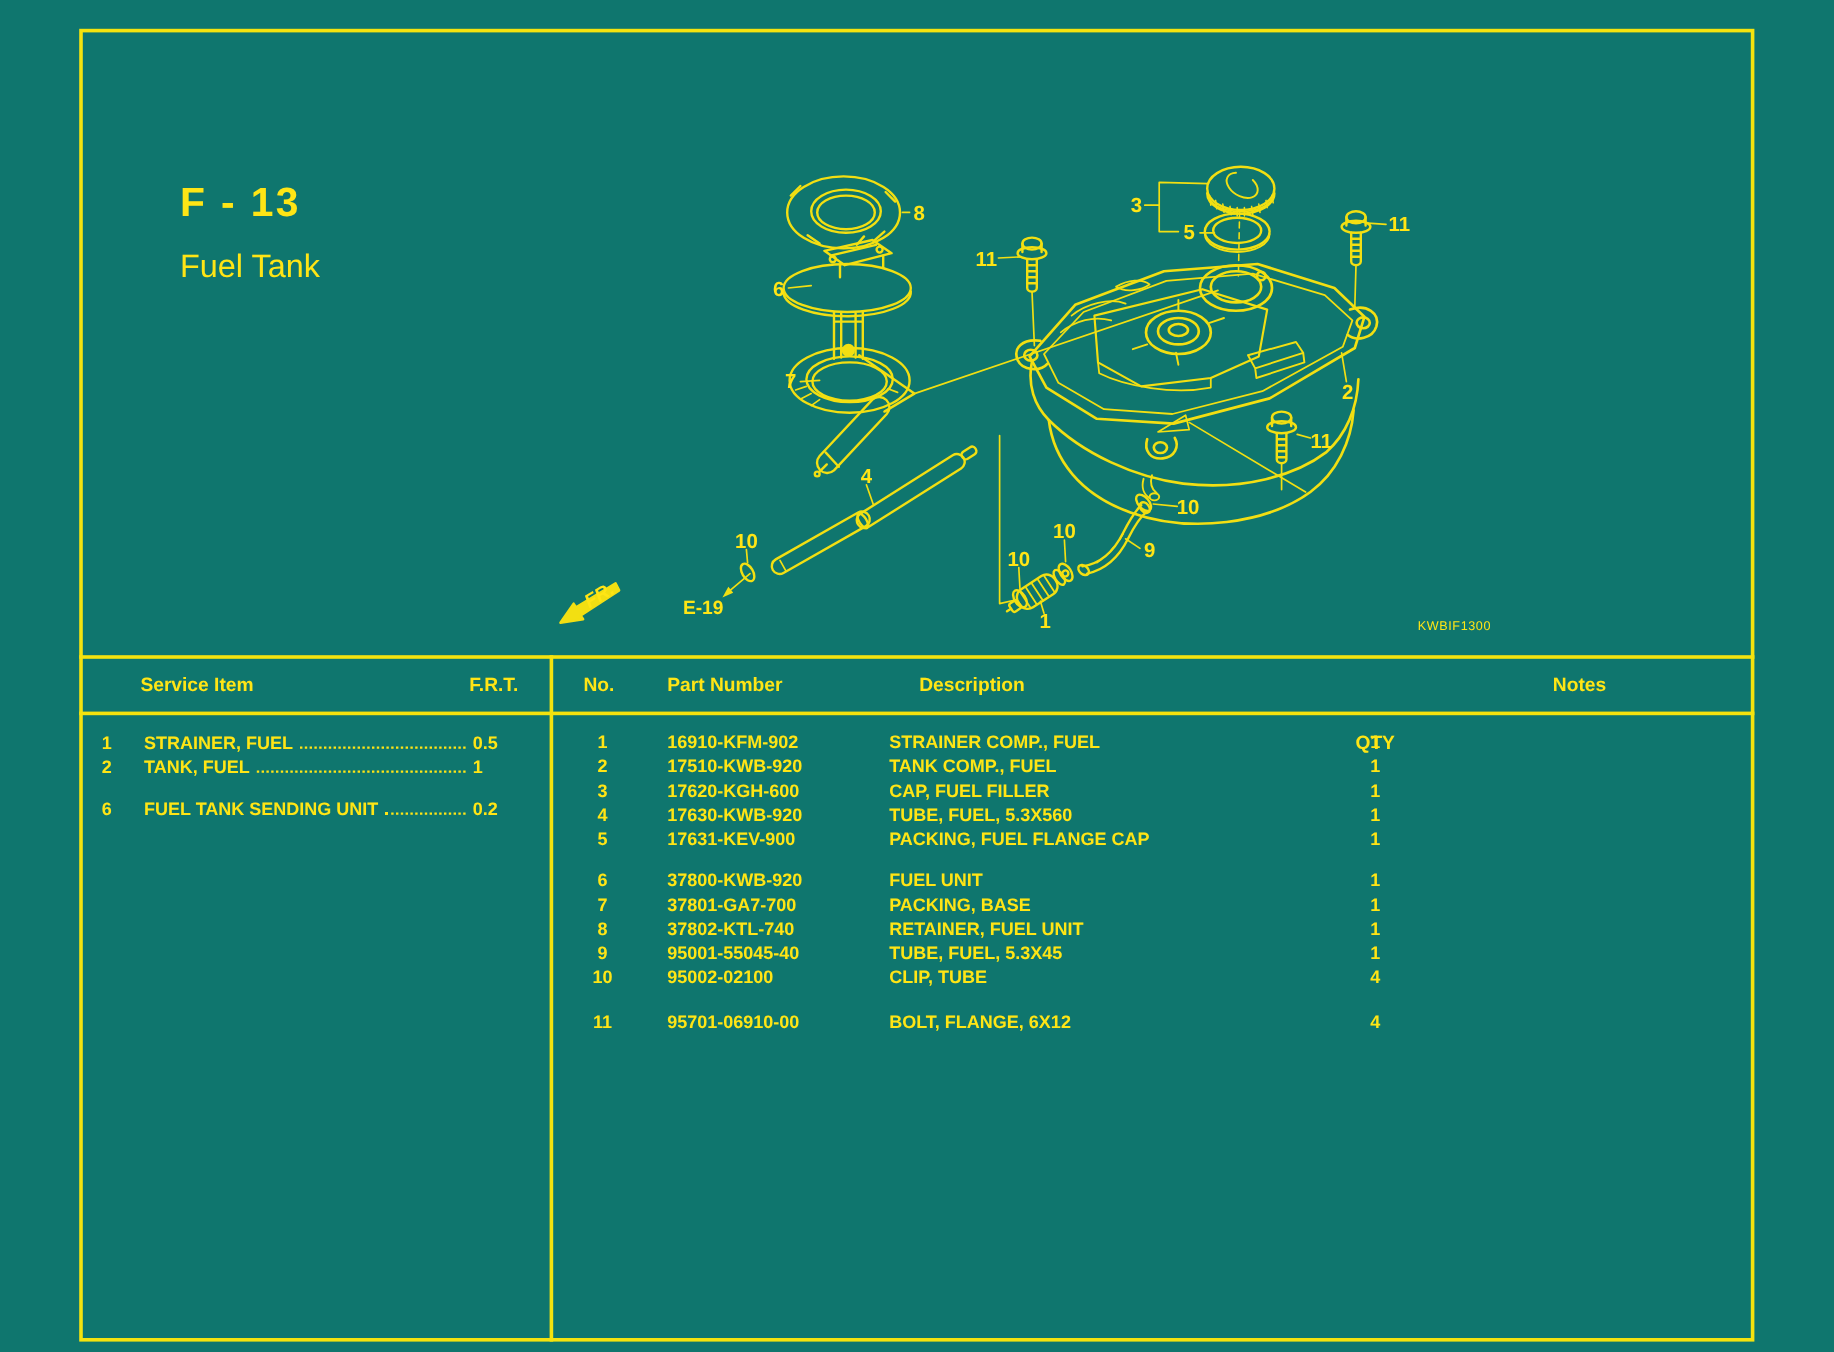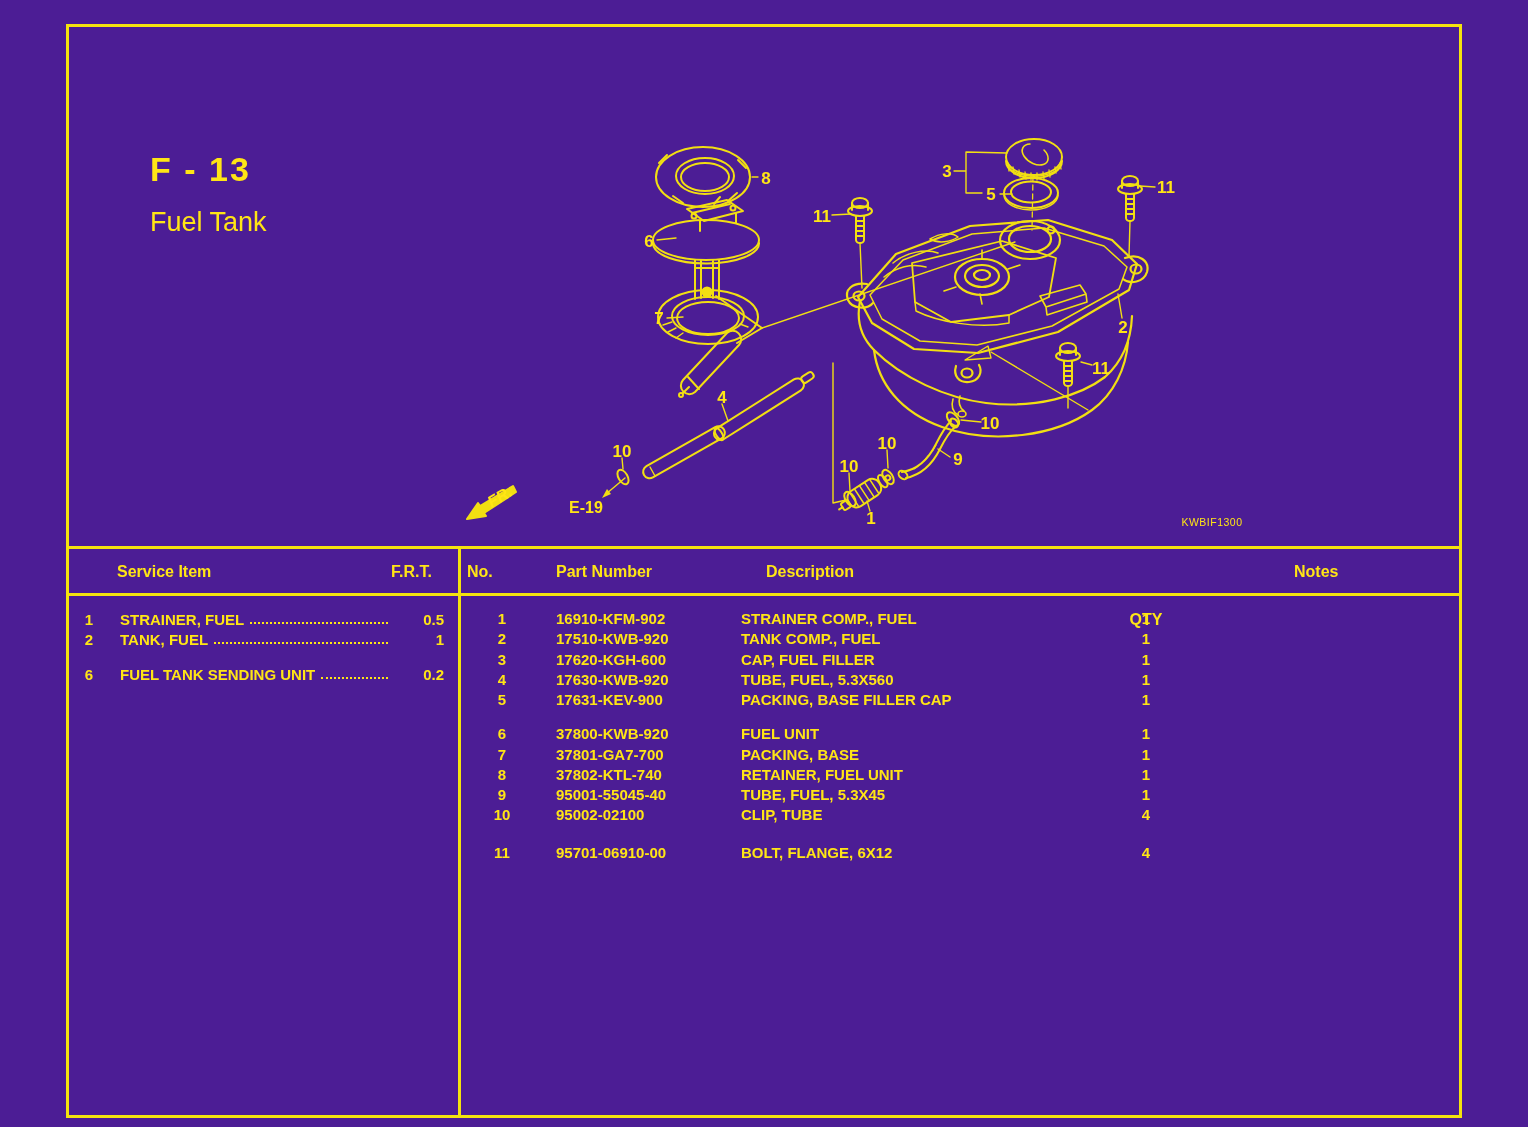--- a/index.html
+++ b/index.html
@@ -1,49 +1,49 @@
 <!DOCTYPE html>
 <html><head>
 <meta charset="utf-8">
 <style>
   html,body{margin:0;padding:0;background:#2a2c62;}
-  .page{position:relative;width:1528px;height:1127px;background:#4c1d95;overflow:hidden;
+  .page{position:relative;width:1528px;height:1127px;background:#0f766e;overflow:hidden;
         font-family:"Liberation Sans",sans-serif;color:#ffe515;}
   .outer-border{position:absolute;left:66px;top:24px;width:1396px;height:1094px;
         border:3px solid #f4e30e;box-sizing:border-box;}
   .page-code{position:absolute;left:150px;top:150px;font-size:34px;font-weight:bold;letter-spacing:2px;}
   .page-title{position:absolute;left:150px;top:207px;font-size:27px;font-weight:normal;}
   #diagram-svg{position:absolute;left:0;top:0;}
   .callout{position:absolute;transform:translate(-50%,-50%);font-size:17px;font-weight:bold;
         white-space:nowrap;line-height:1;}
   .ref-label{position:absolute;transform:translate(-50%,-50%);font-size:16px;font-weight:bold;}
   .fr-label{position:absolute;transform:translate(-50%,-50%) rotate(-31deg);
         font-size:16px;font-weight:bold;font-style:italic;}
   .drawing-code{position:absolute;transform:translate(-50%,-50%);font-size:10.5px;
         font-weight:normal;letter-spacing:.5px;}
   .h-line,.v-line{position:absolute;background:#f4e30e;}
   #table-top-line{left:66px;top:546px;width:1396px;height:3px;}
   #header-underline{left:66px;top:593px;width:1396px;height:3px;}
   #table-divider{left:458px;top:546px;width:3px;height:572px;}
   .th{position:absolute;top:562px;font-size:16px;font-weight:bold;line-height:20px;}
   .th-service{left:117px;}
   .th-frt{left:391px;}
-  .th-no{left:467px;width:30px;text-align:left;}
+  .th-no{left:482px;width:30px;text-align:right;}
   .th-pn{left:556px;}
   .th-desc{left:741px;margin-left:25px;}
   .th-qty{left:1096px;width:100px;text-align:center;margin-top:48px;}
   .th-notes{left:1294px;width:100px;text-align:left;}
   #service-rows{position:absolute;left:66px;top:609px;width:392px;}
   .srow{display:flex;align-items:center;height:20px;font-size:15px;font-weight:bold;
         padding:0 14px 0 8px;}
   .s-no{width:30px;text-align:center;flex:none;}
   .s-item{margin-left:16px;white-space:nowrap;flex:none;}
   .s-leader{flex:1;min-width:10px;border-bottom:2px dotted #ffe515;
         align-self:flex-end;margin:0 6px 5px 6px;}
-  .s-frt{width:50px;text-align:right;flex:none;}
+  .s-frt{width:50px;text-align:left;flex:none;}
   .gap-s{height:15px;}
   #parts-rows{position:absolute;left:66px;top:609px;width:1396px;}
   .prow{position:relative;height:20.25px;font-size:15px;font-weight:bold;line-height:20.25px;}
   .p-no{position:absolute;left:406px;width:60px;text-align:center;}
   .p-pn{position:absolute;left:490px;}
   .p-desc{position:absolute;left:675px;}
   .p-qty{position:absolute;left:1030px;width:100px;text-align:center;}
   .p-notes{position:absolute;left:1199px;width:100px;text-align:center;}
   .gap-a{height:14px;}
   .gap-b{height:17px;}
@@ -285,21 +285,21 @@
       <div class="prow">
         <span class="p-no">4</span>
         <span class="p-pn">17630-KWB-920</span>
         <span class="p-desc">TUBE, FUEL, 5.3X560</span>
         <span class="p-qty">1</span>
         <span class="p-notes"></span>
       </div>
       <div class="prow">
         <span class="p-no">5</span>
         <span class="p-pn">17631-KEV-900</span>
-        <span class="p-desc">PACKING, BASE FILLER CAP</span>
+        <span class="p-desc">PACKING, FUEL FLANGE CAP</span>
         <span class="p-qty">1</span>
         <span class="p-notes"></span>
       </div>
       <div class="gap-a"></div>
       <div class="prow">
         <span class="p-no">6</span>
         <span class="p-pn">37800-KWB-920</span>
         <span class="p-desc">FUEL UNIT</span>
         <span class="p-qty">1</span>
         <span class="p-notes"></span>

